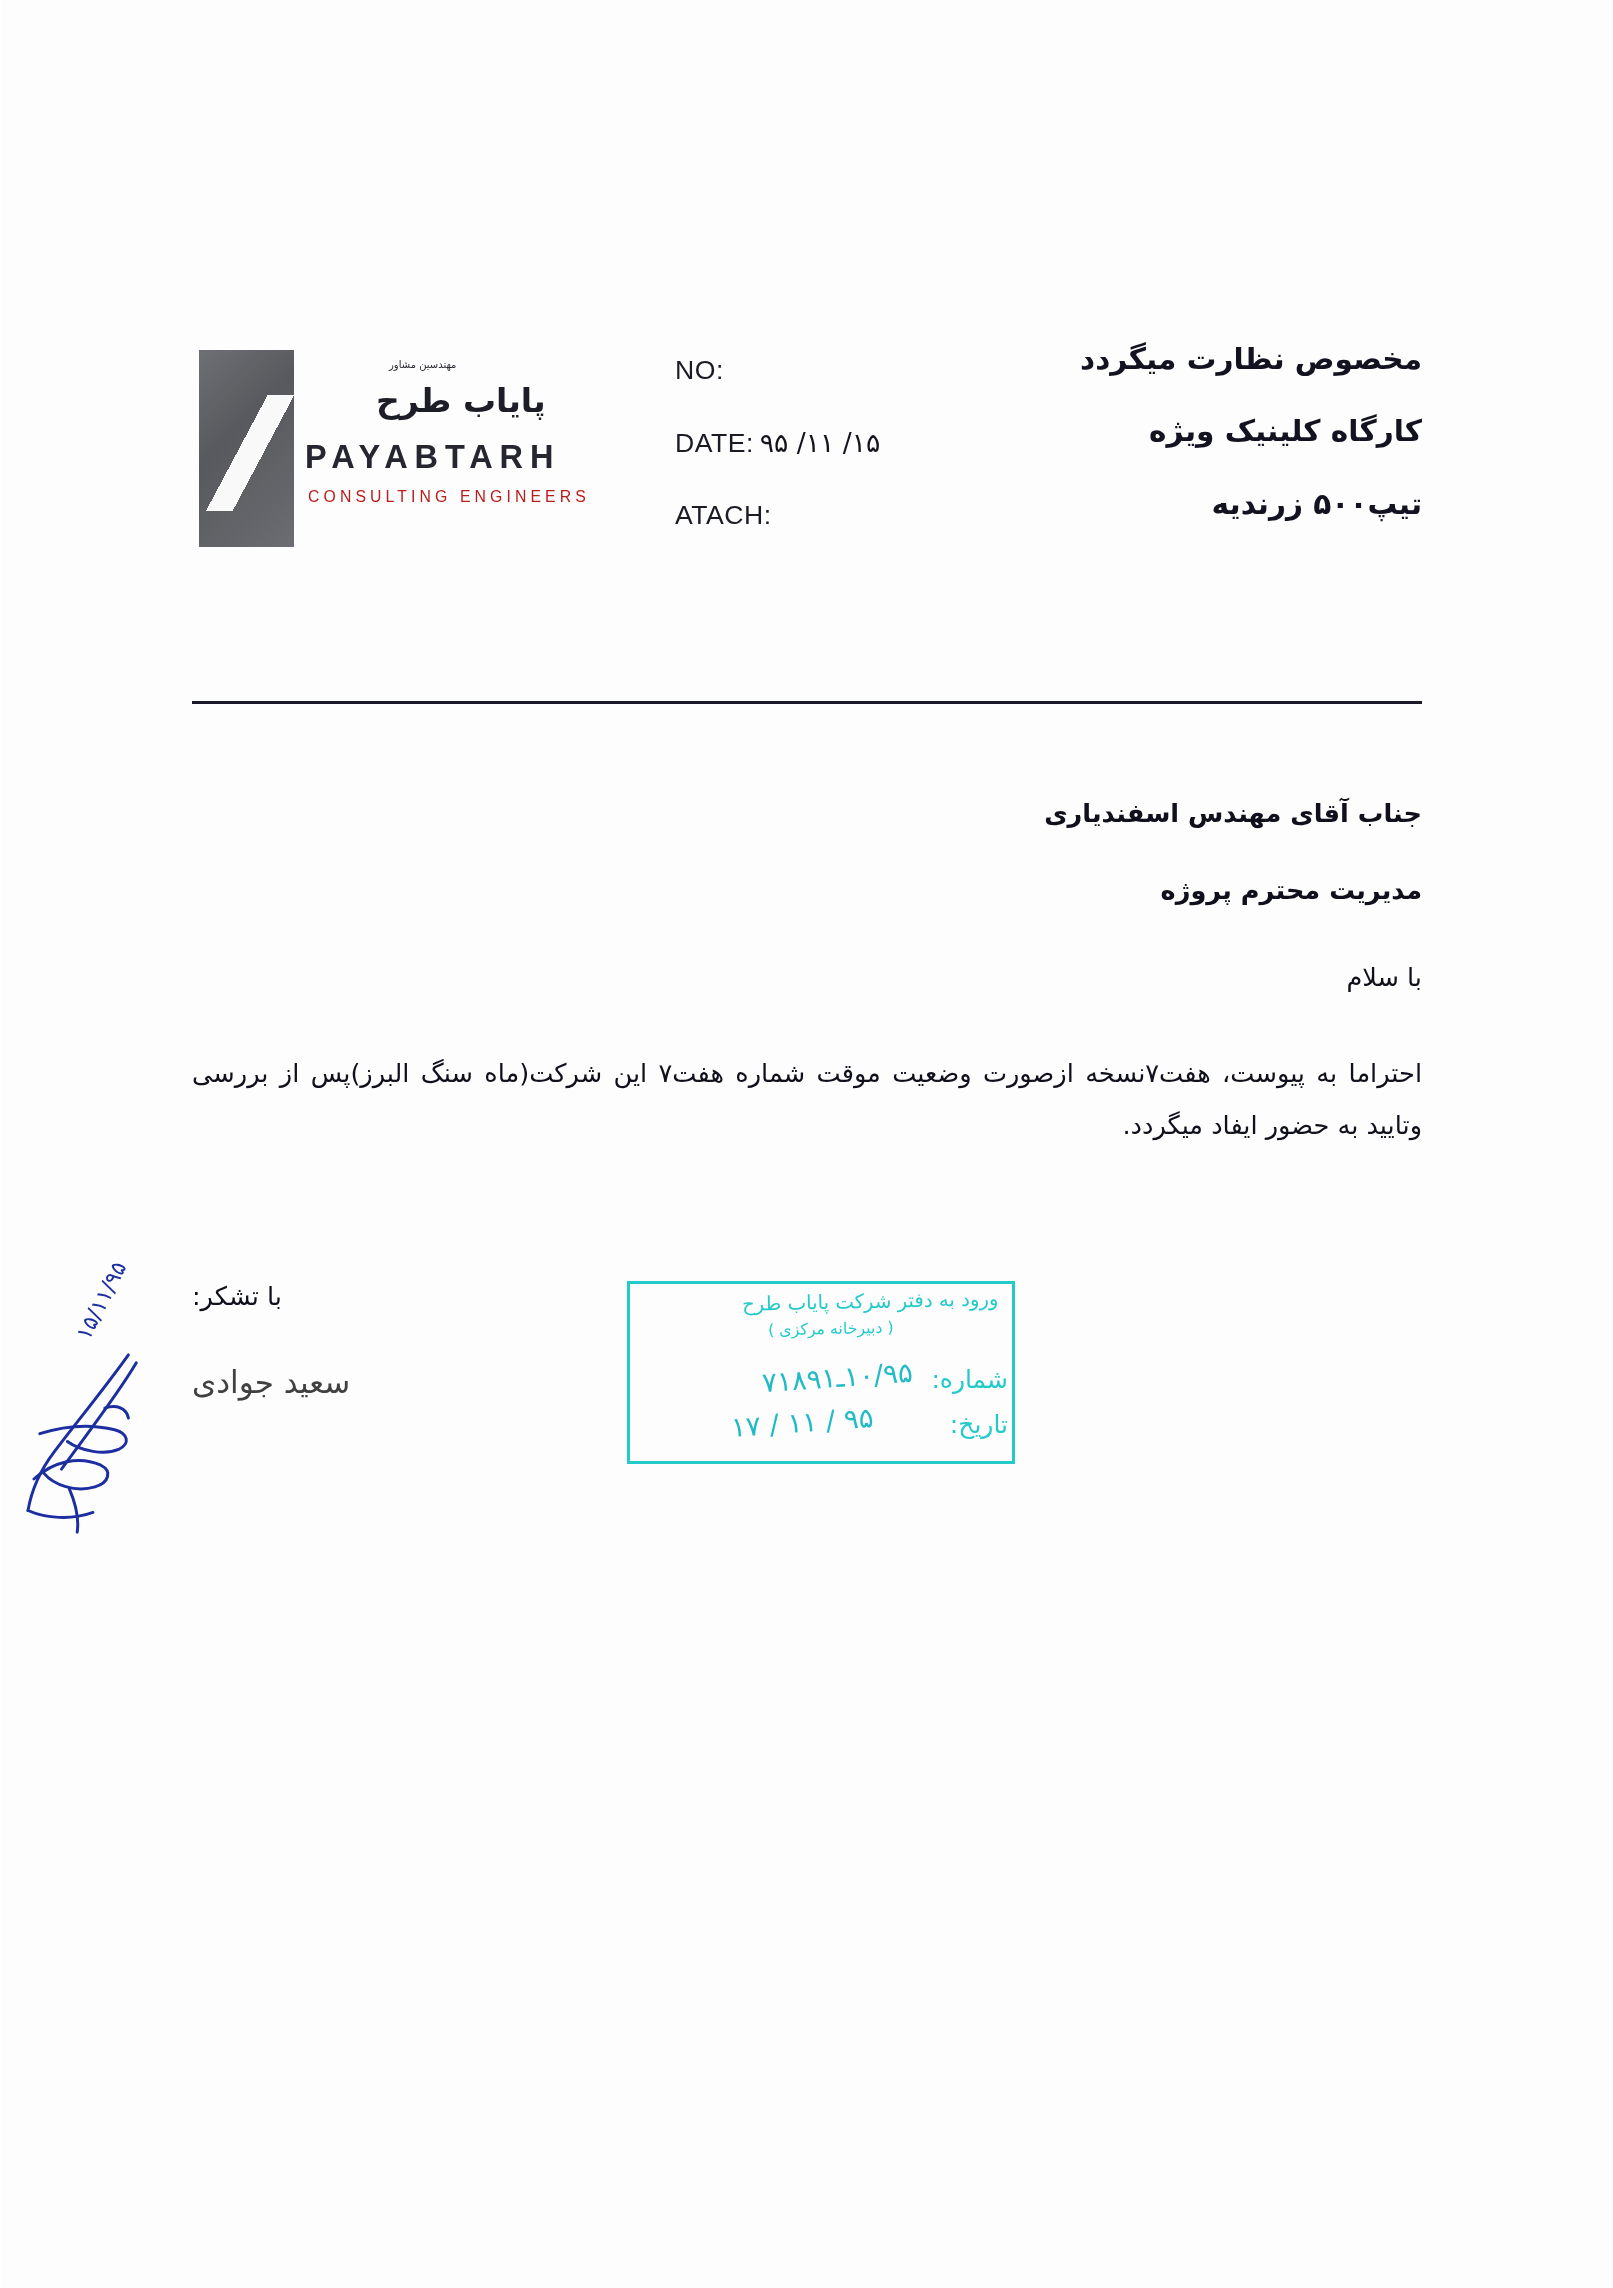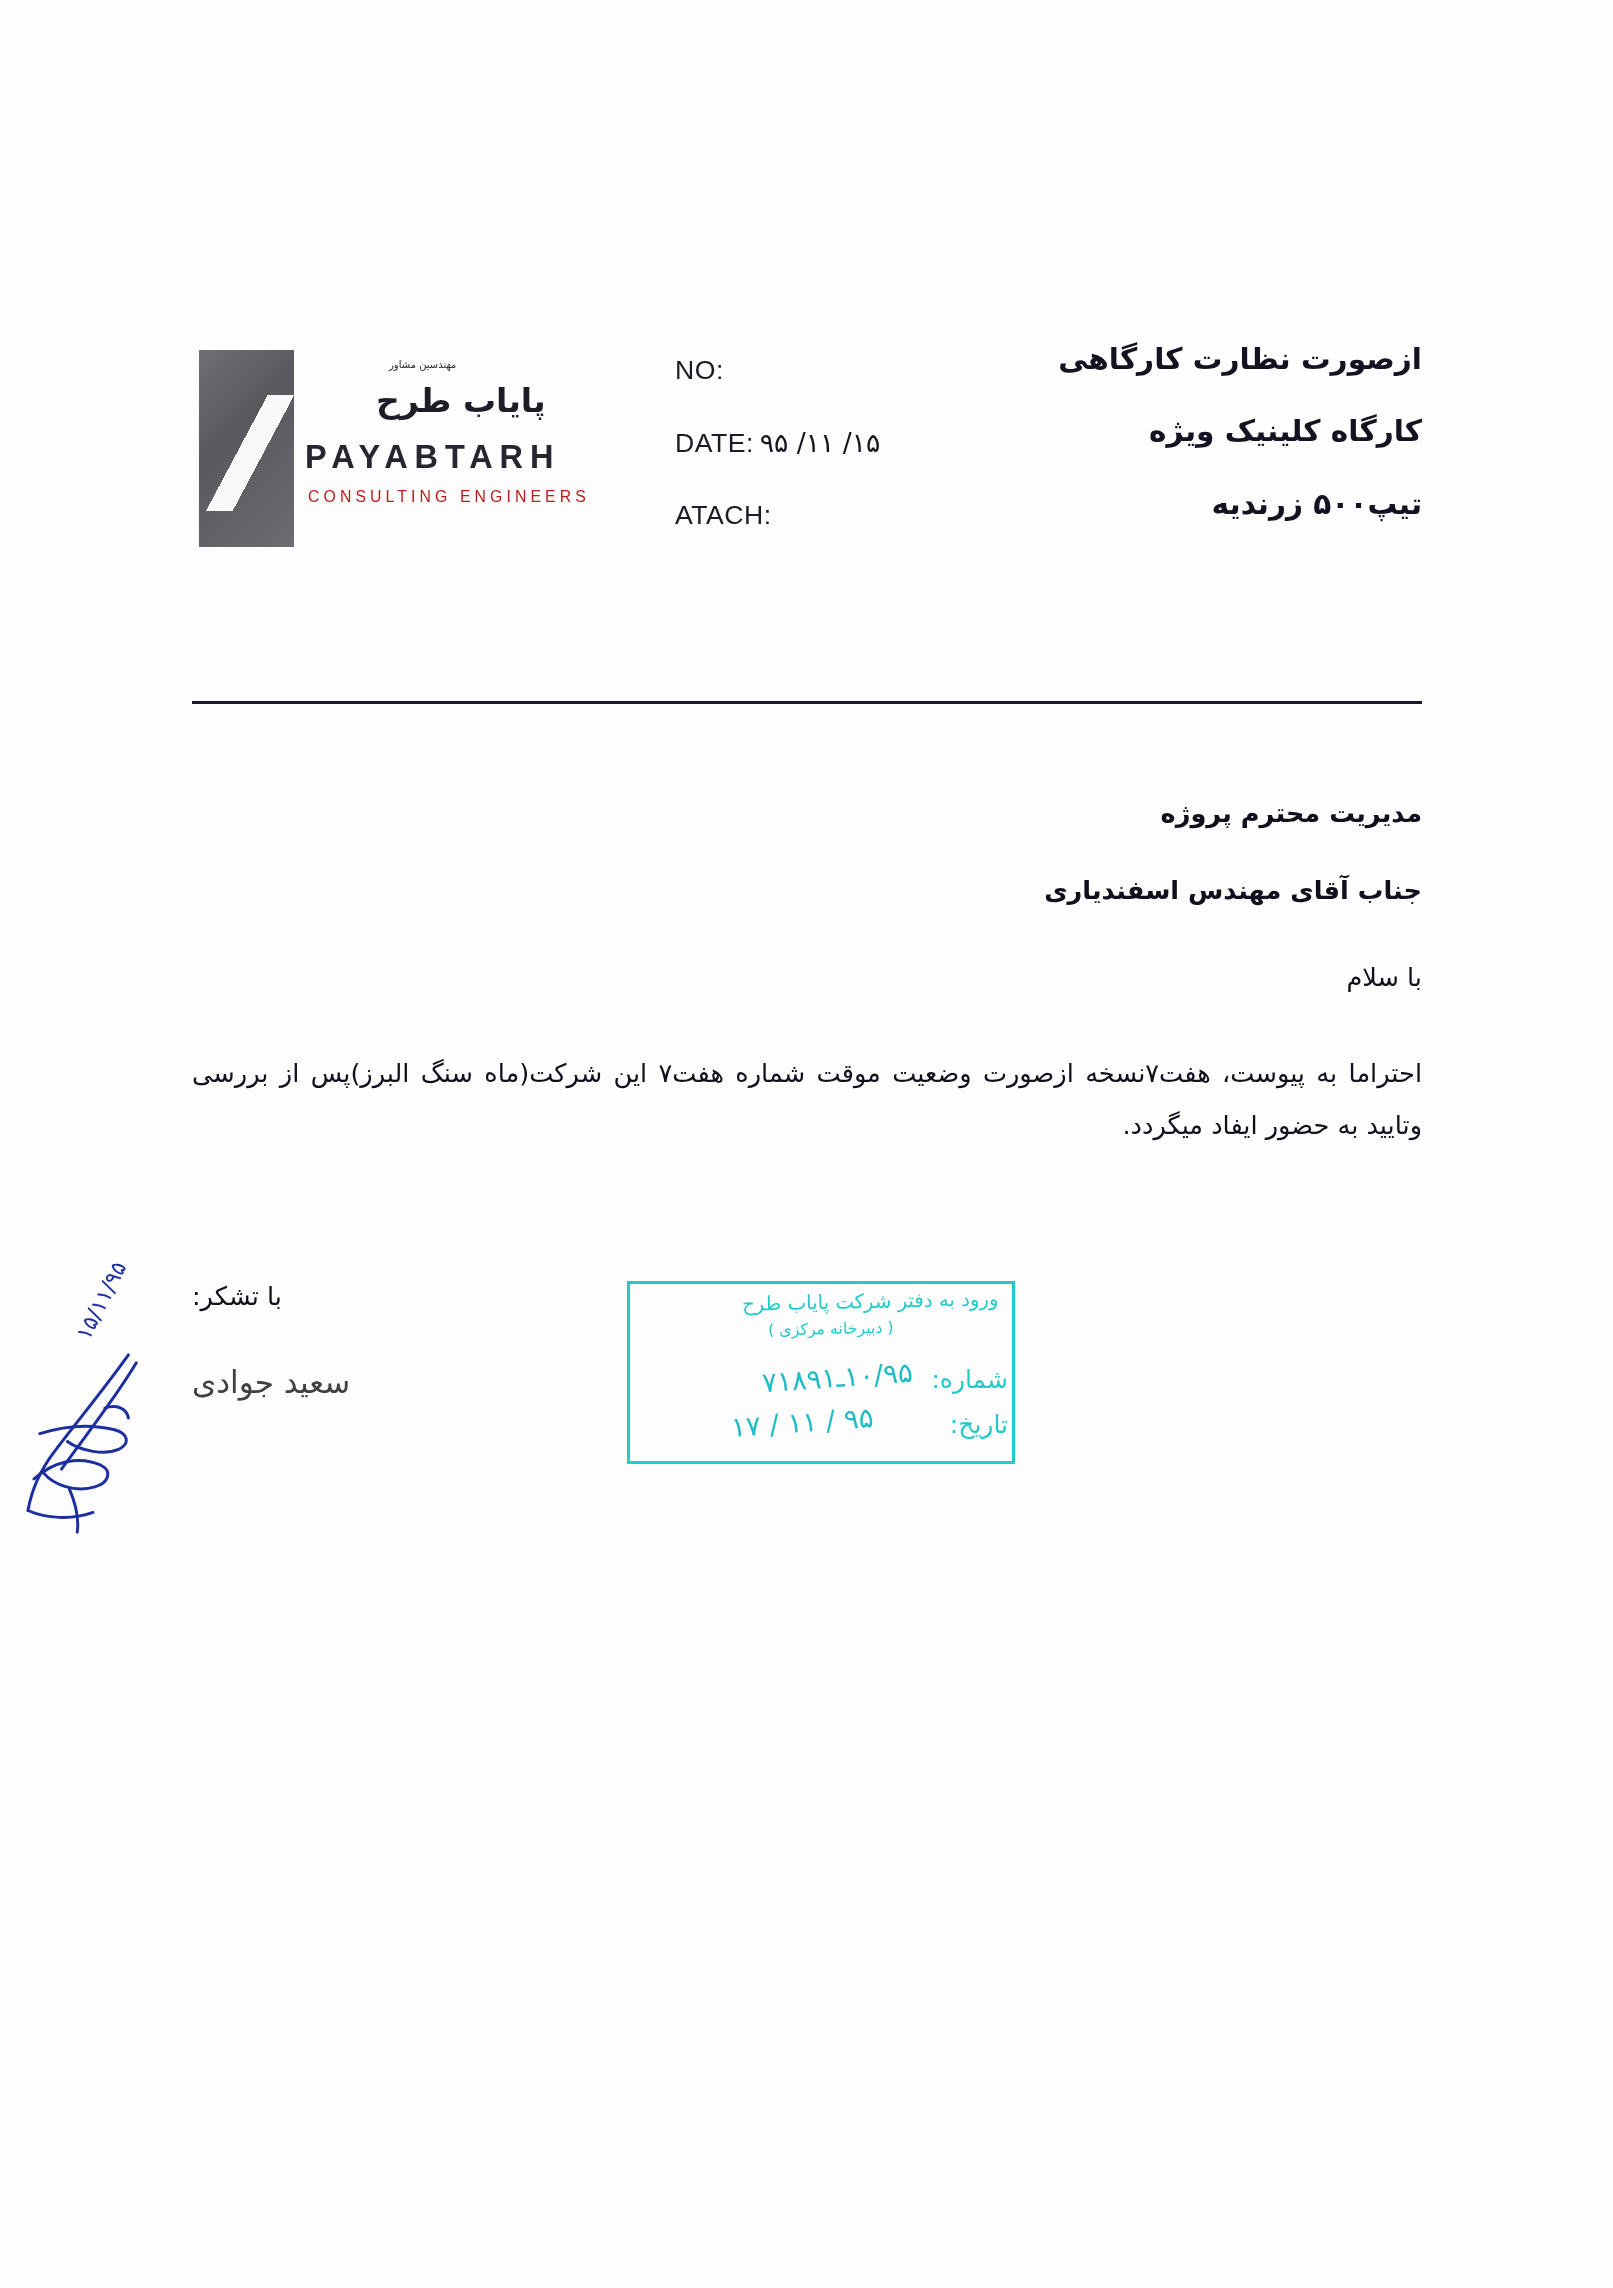--- a/index.html
+++ b/index.html
@@ -298,31 +298,31 @@
         <span>DATE:</span>
         <span class="meta-value">۹۵ /۱۱ /۱۵</span>
       </div>
       <div class="meta-row">
         <span>ATACH:</span>
         <span class="meta-value"></span>
       </div>
     </div>
 
     <div class="title-block">
-      <div class="title-line">ازصورت نظارت کارگاهی</div>
+      <div class="title-line">مخصوص نظارت میگردد</div>
       <div class="title-line">کارگاه کلینیک ویژه</div>
       <div class="title-line">تیپ۵۰۰ زرندیه</div>
     </div>
   </div>
 
   <div class="rule"></div>
 
   <div class="body-block">
+    <div class="addressee">جناب آقای مهندس اسفندیاری</div>
     <div class="addressee">مدیریت محترم پروژه</div>
-    <div class="addressee">جناب آقای مهندس اسفندیاری</div>
     <div class="salutation">با سلام</div>
     <div class="para">احتراما به پیوست، هفت۷نسخه ازصورت وضعیت موقت شماره هفت۷ این شرکت(ماه سنگ البرز)پس از بررسی وتایید به حضور ایفاد میگردد.</div>
   </div>
 
   <div class="signoff">
     <div class="thanks">با تشکر:</div>
     <div class="signer">سعید جوادی</div>
   </div>
 
   <div class="sig-date">۱۵/۱۱/۹۵</div>

